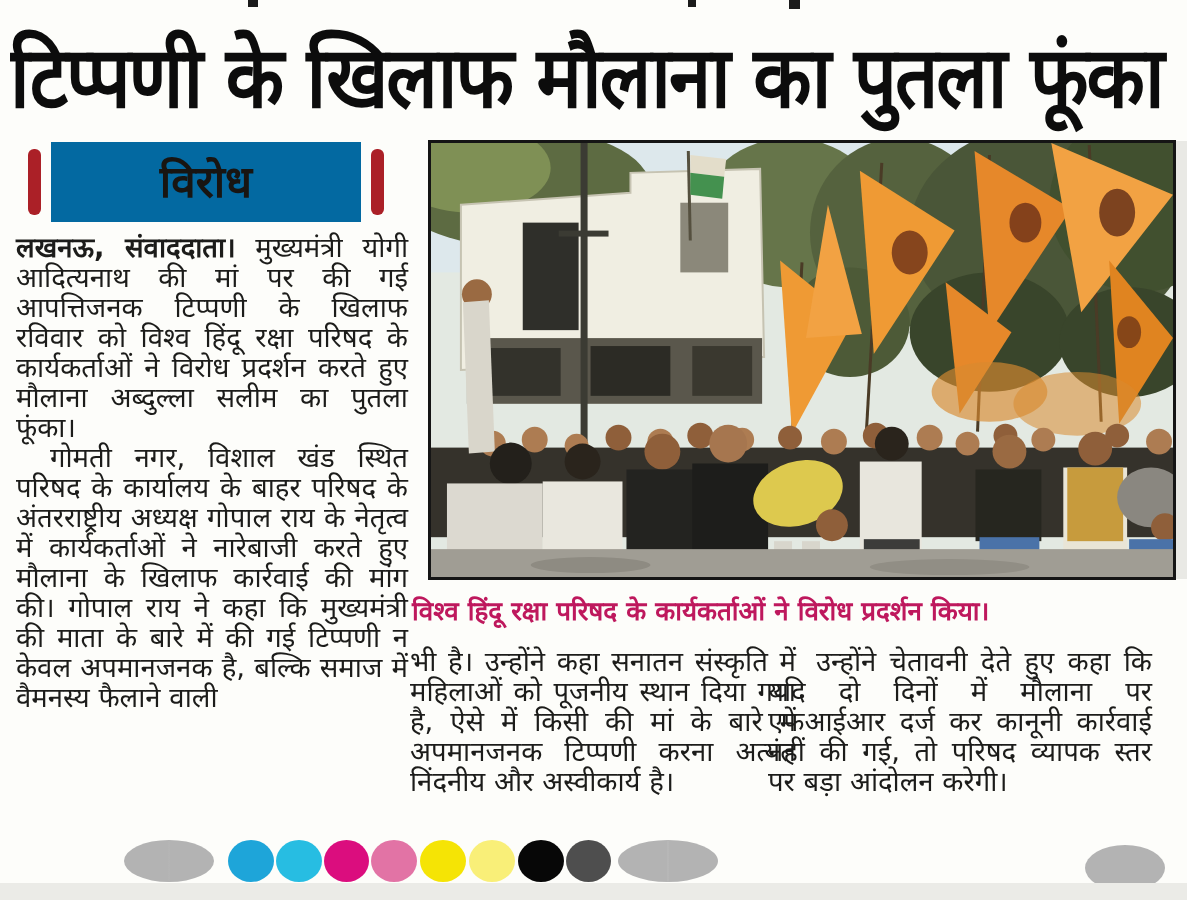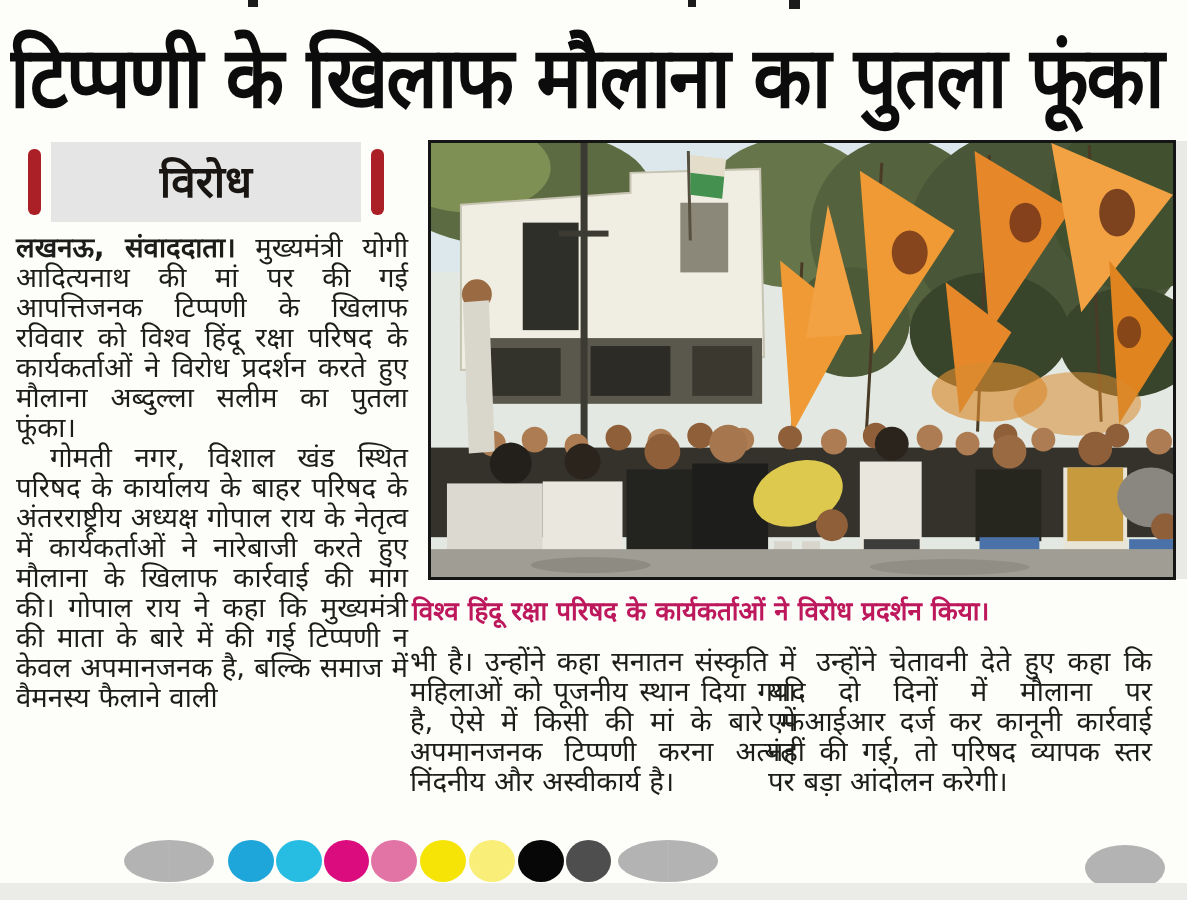--- a/index.html
+++ b/index.html
@@ -79,21 +79,21 @@
 <div class="page">
 
   <span class="frag" style="left:248px; width:10px; height:7px;"></span>
   <span class="frag" style="left:688px; width:8px; height:7px;"></span>
   <span class="frag" style="left:789px; width:11px; height:9px;"></span>
 
   <h1 class="headline">टिप्पणी के खिलाफ मौलाना का पुतला फूंका</h1>
 
   <div class="badge">
     <span class="bar left" style="background: rgb(171, 32, 39);"></span>
-    <span class="plate" style="background: #e5e5e5;">
+    <span class="plate" style="background: #0369a1;">
       <span class="label">विरोध</span>
     </span>
     <span class="bar right" style="background: rgb(171, 32, 39);"></span>
   </div>
 
   <div class="col col-1">
     <p><span class="dateline">लखनऊ, संवाददाता।</span> <span>मुख्यमंत्री योगी आदित्यनाथ की मां पर की गई आपत्तिजनक टिप्पणी के खिलाफ रविवार को विश्व हिंदू रक्षा परिषद के कार्यकर्ताओं ने विरोध प्रदर्शन करते हुए मौलाना अब्दुल्ला सलीम का पुतला फूंका।</span></p>
     <p>गोमती नगर, विशाल खंड स्थित परिषद के कार्यालय के बाहर परिषद के अंतरराष्ट्रीय अध्यक्ष गोपाल राय के नेतृत्व में कार्यकर्ताओं ने नारेबाजी करते हुए मौलाना के खिलाफ कार्रवाई की मांग की। गोपाल राय ने कहा कि मुख्यमंत्री की माता के बारे में की गई टिप्पणी न केवल अपमानजनक है, बल्कि समाज में वैमनस्य फैलाने वाली</p>
   </div>
 

